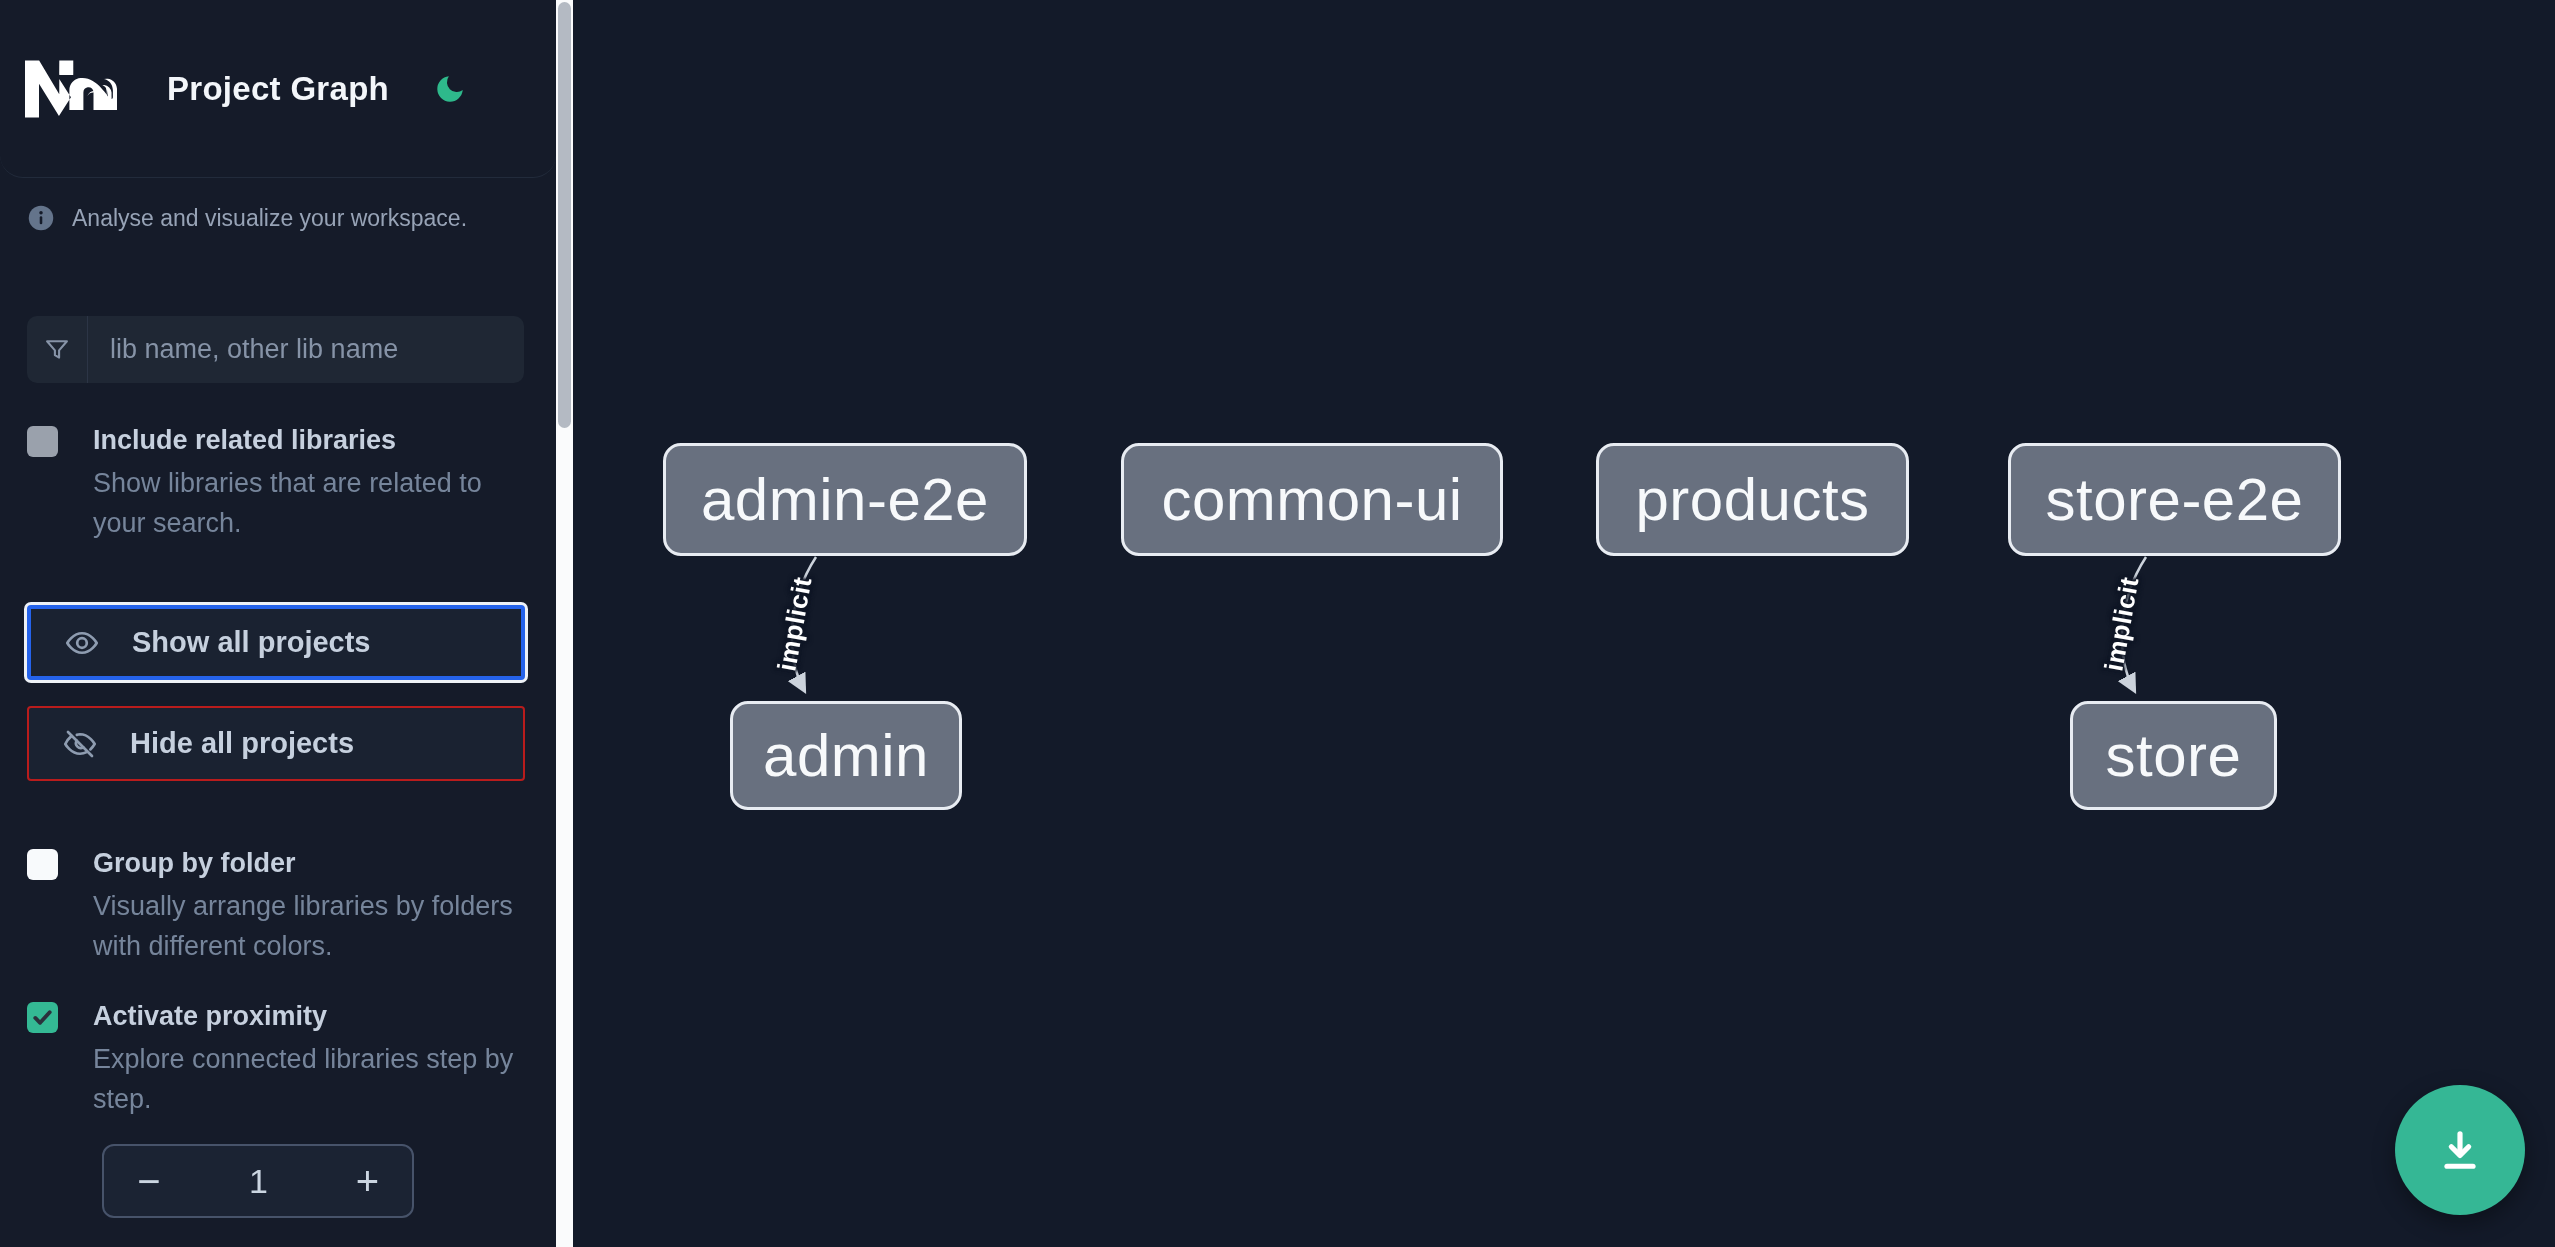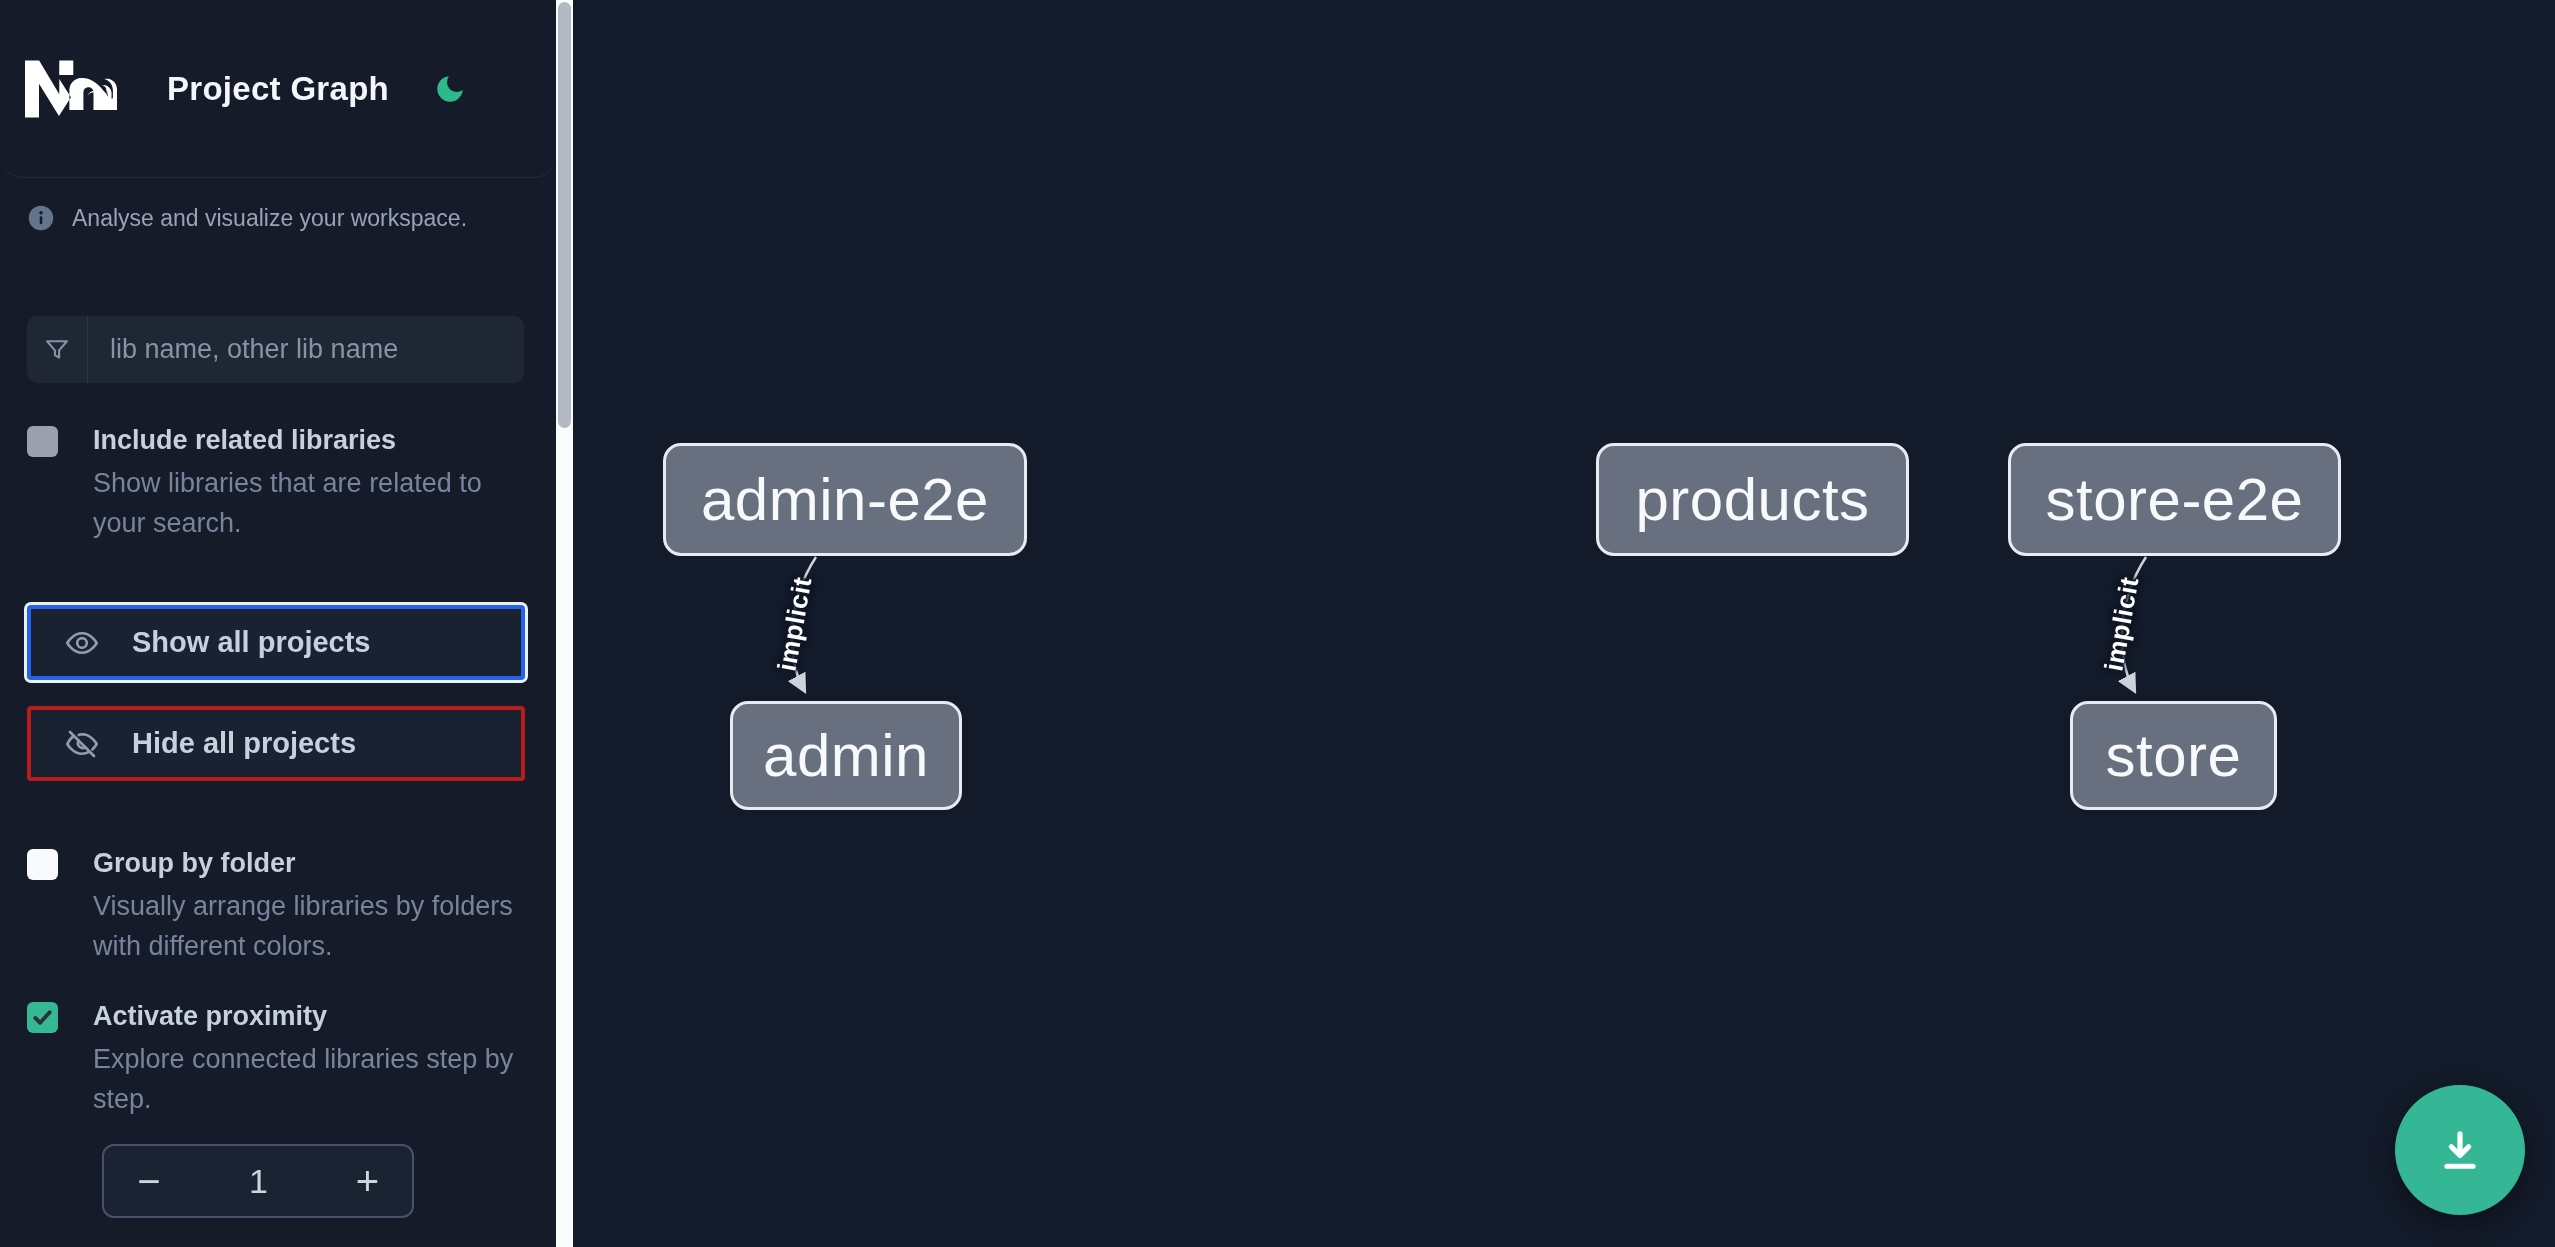--- a/index.html
+++ b/index.html
@@ -70,21 +70,21 @@
   .side-btn {
     width:498px; height:75px; border-radius:4px; cursor:pointer;
     background:#1a2231; display:flex; align-items:center; gap:32px;
     padding:0 0 0 33px; font-family:inherit;
     font-size:29px; font-weight:700; color:#c6d0de;
   }
   .btn-show {
     margin-top:62px; border:4px solid #2563eb;
     box-shadow:0 0 0 3px #eef2f7;
   }
-  .btn-hide { margin-top:26px; border:4px solid #b91c1c; }
+  .btn-hide { margin-top:26px; border:2px solid #b91c1c; }
   .side-btn svg { width:36px; height:36px; flex:none; }
 
   .stepper {
     margin:25px 0 0 75px; width:312px; height:74px;
     border:2px solid #47536a; border-radius:12px; background:#1b2333;
     display:flex; align-items:stretch; overflow:hidden;
   }
   .stepper .cell {
     display:flex; align-items:center; justify-content:center;
     font-family:inherit; color:#cbd5e1; background:transparent; border:none; cursor:pointer;
@@ -234,20 +234,21 @@
       </marker>
     </defs>
     <path d="M 243 557 C 215 600 212 655 231 690" fill="none" stroke="#ccd3dc" stroke-width="2.5" marker-end="url(#arrow)"></path>
     <path d="M 1573 557 C 1545 600 1542 655 1561 690" fill="none" stroke="#ccd3dc" stroke-width="2.5" marker-end="url(#arrow)"></path>
   </svg>
 
   <div class="edge-label" style="left:222px; top:624px;">implicit</div>
   <div class="edge-label" style="left:1549px; top:624px;">implicit</div>
 
   <div class="node" style="left:90px;   top:443px; width:364px; height:113px;">admin-e2e</div>
+  <div class="node" style="left:548px;  top:443px; width:382px; height:113px;">common-ui</div>
   <div class="node" style="left:1023px; top:443px; width:313px; height:113px;">products</div>
   <div class="node" style="left:1435px; top:443px; width:333px; height:113px;">store-e2e</div>
   <div class="node" style="left:157px;  top:701px; width:232px; height:109px;">admin</div>
   <div class="node" style="left:1497px; top:701px; width:207px; height:109px;">store</div>
 
   <button class="fab">
     <svg width="52" height="52" viewBox="0 0 24 24" fill="none" stroke="#ffffff" stroke-width="2.4" stroke-linecap="round" stroke-linejoin="round">
       <path d="M12 4.5v9.5"></path>
       <path d="M8 10.5l4 4 4-4"></path>
       <path d="M6 19.5h12"></path>

